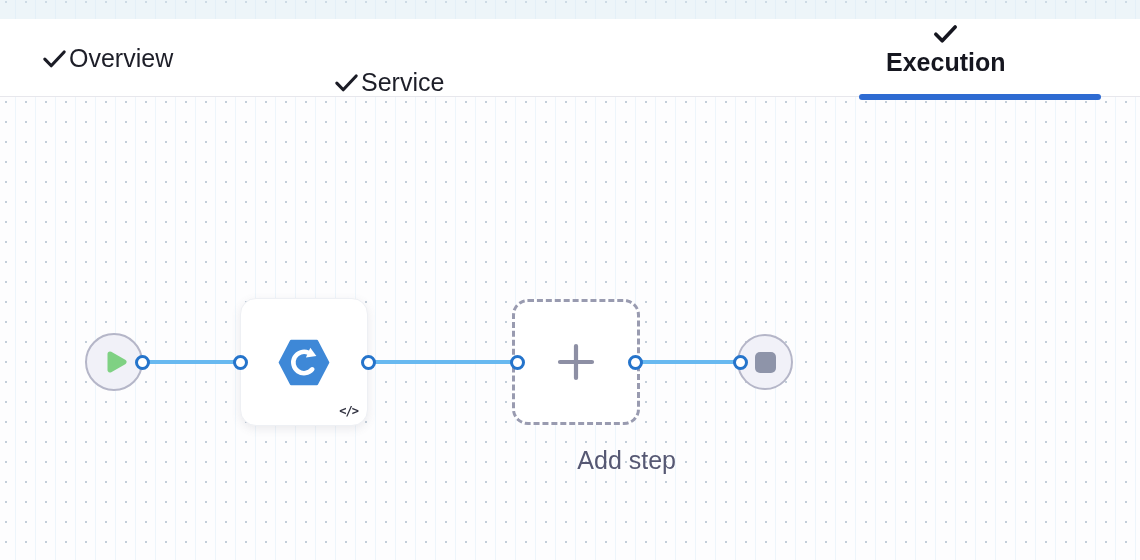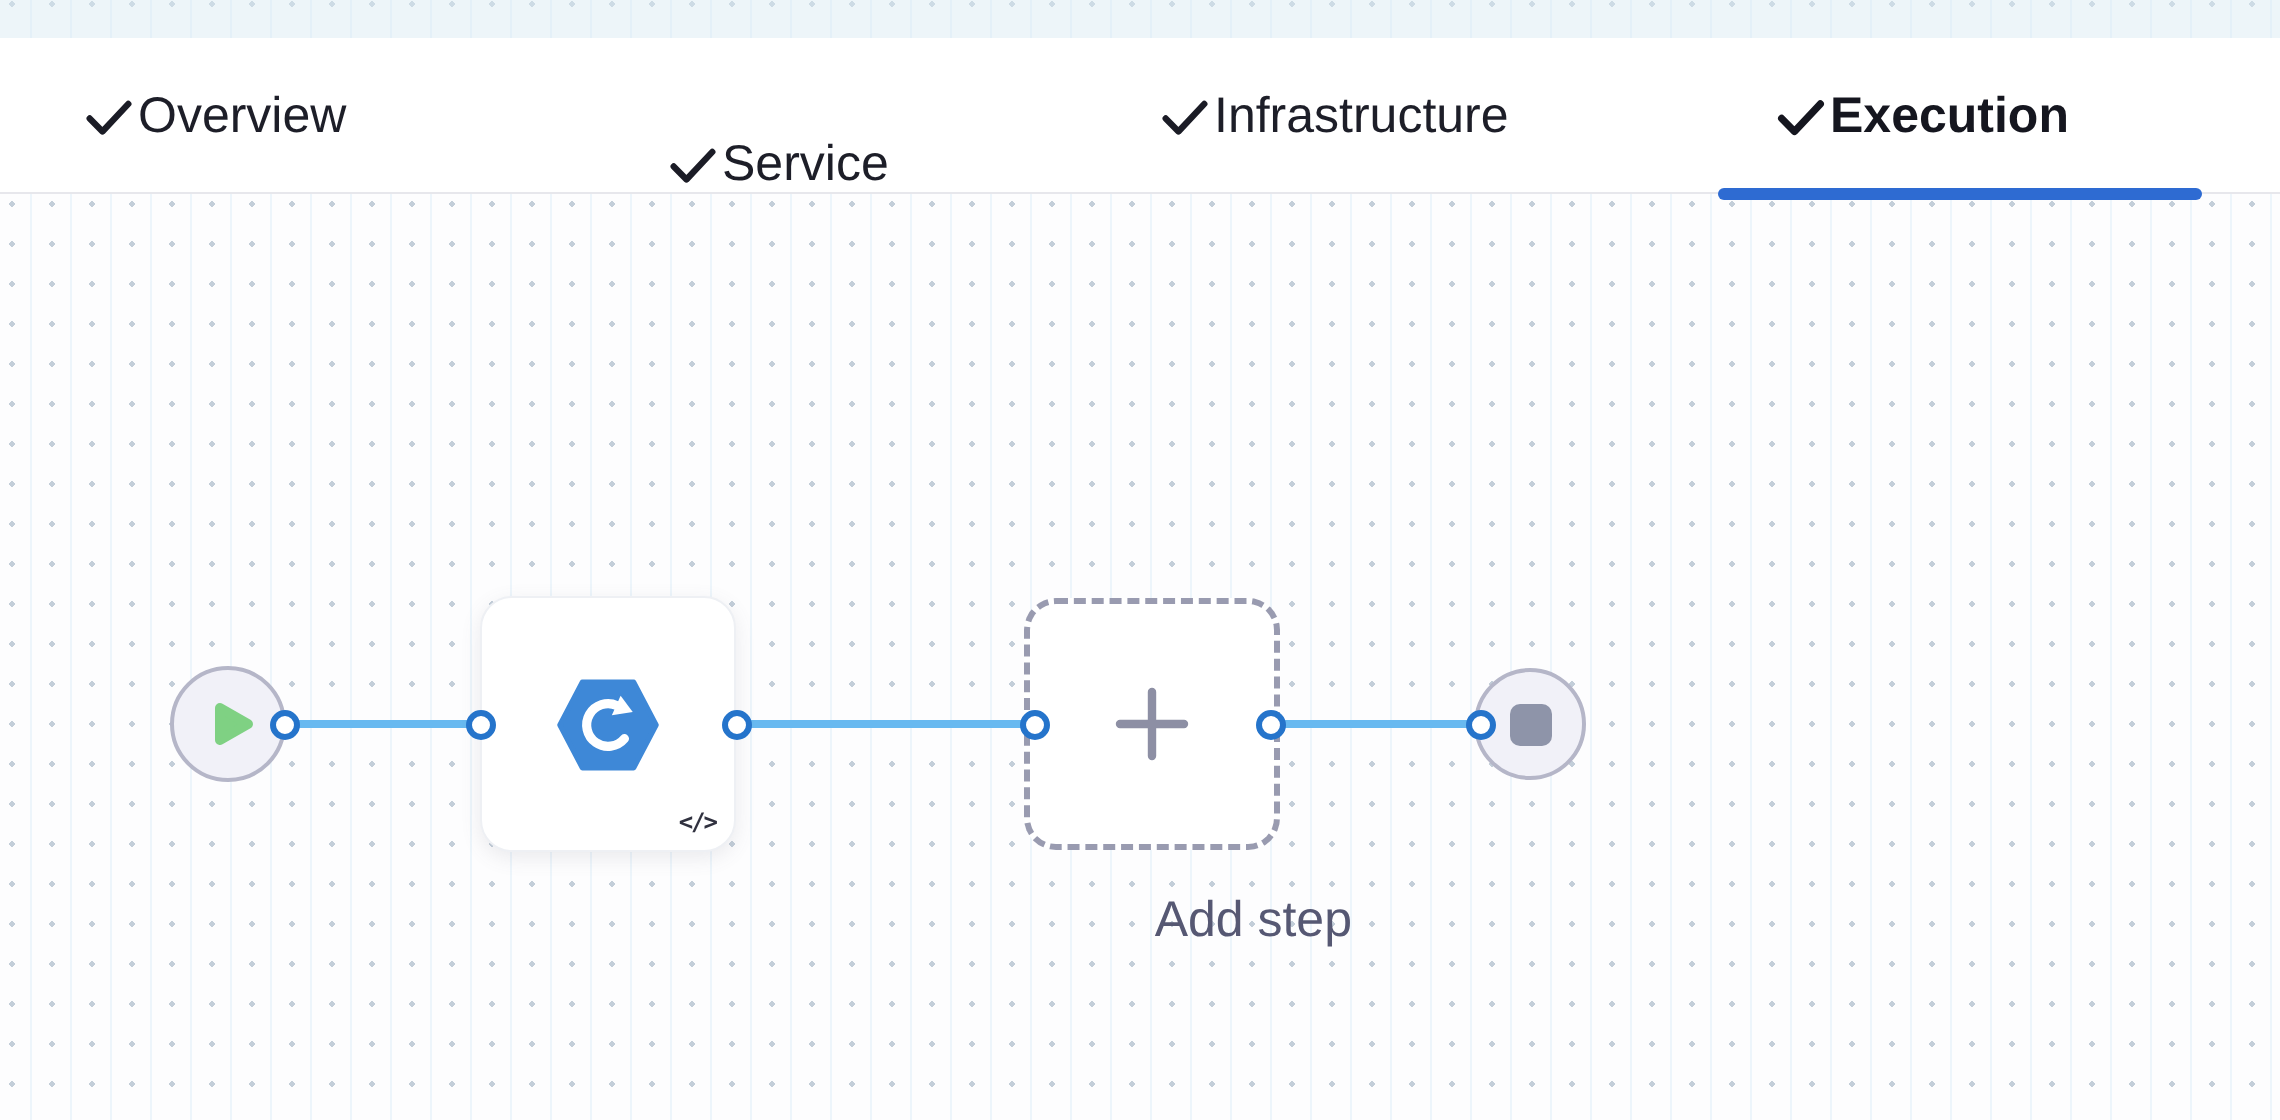--- a/index.html
+++ b/index.html
@@ -24,21 +24,21 @@
   
   .tab-bar {
     position:absolute; top:19px; left:0; width:1140px; height:78px;
     background:#ffffff; border-bottom:1px solid #e7e7ec;
   }
   .tab {
     position:absolute; top:0; height:78px;
     display:flex; align-items:center; 
     font-size:25px; color:#1d1e28; cursor:pointer; white-space:nowrap;
   }
-  .tab.active { font-weight:700; color:#15161f; }
+  .tab.active { font-weight:700; color:#15161f;flex-direction:column; }
   .tab-overview       { left:40px;  }
   .tab-service        { left:332px;align-items:flex-end; }
   .tab-infrastructure { left:578px; }
   .tab-execution      { left:886px; }
   .check-icon { display:inline-flex; }
   .active-underline {
     position:absolute; left:859px; bottom:-4px;
     width:242px; height:6px; background:#2e6bd2; border-radius:4px;
   }
 
@@ -155,28 +155,20 @@
     <span>Overview</span>
   </div>
   <div class="tab tab-service">
     <span class="check-icon">
       <svg width="29" height="29" viewBox="0 0 24 24" fill="none">
         <path d="M4 12.6 L9.3 18 L20 6.6" stroke="#1b1c26" stroke-width="2.6" stroke-linecap="round" stroke-linejoin="round"></path>
       </svg>
     </span>
     <span>Service</span>
   </div>
-  <div class="tab tab-infrastructure">
-    <span class="check-icon">
-      <svg width="29" height="29" viewBox="0 0 24 24" fill="none">
-        <path d="M4 12.6 L9.3 18 L20 6.6" stroke="#1b1c26" stroke-width="2.6" stroke-linecap="round" stroke-linejoin="round"></path>
-      </svg>
-    </span>
-    <span>Infrastructure</span>
-  </div>
   <div class="tab active tab-execution">
     <span class="check-icon">
       <svg width="29" height="29" viewBox="0 0 24 24" fill="none">
         <path d="M4 12.6 L9.3 18 L20 6.6" stroke="#15161f" stroke-width="3" stroke-linecap="round" stroke-linejoin="round"></path>
       </svg>
     </span>
     <span>Execution</span>
   </div>
   <div class="active-underline"></div>
 </div>

